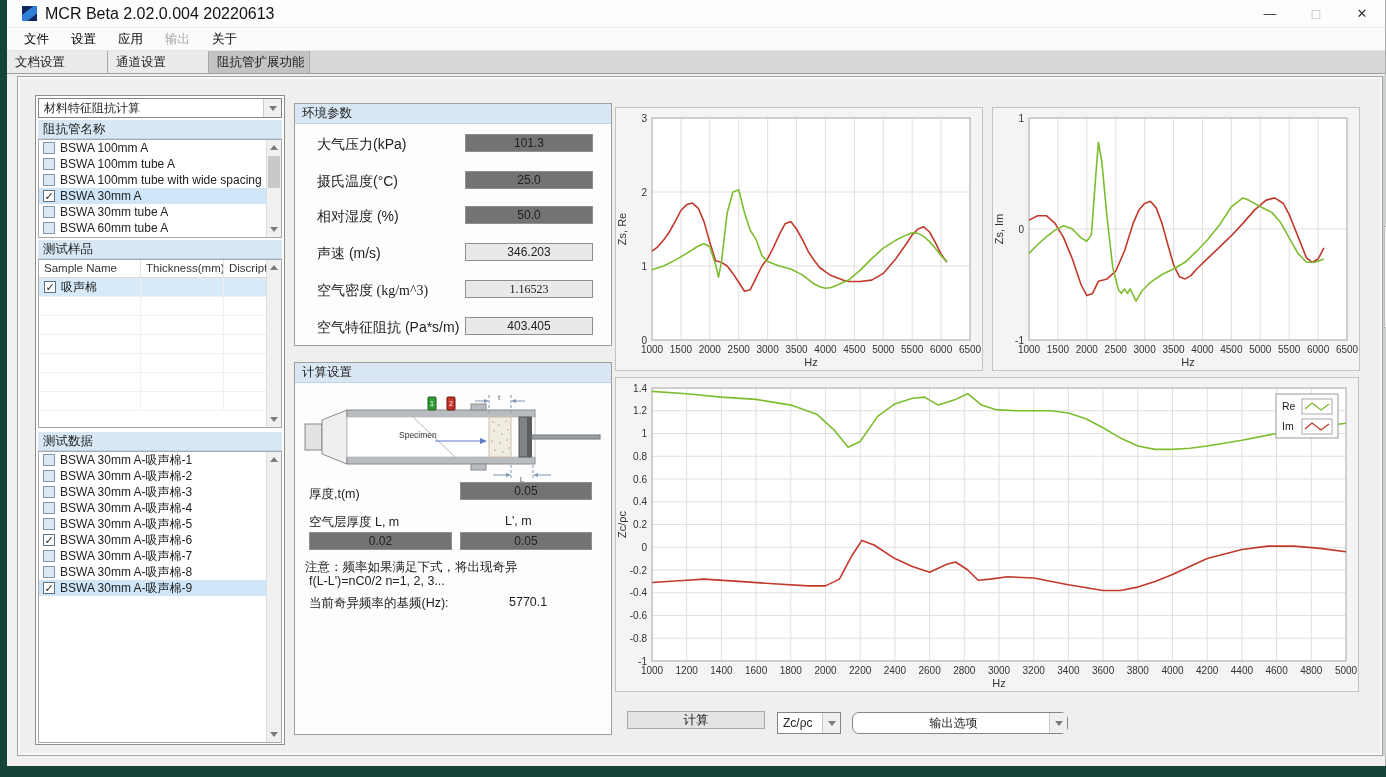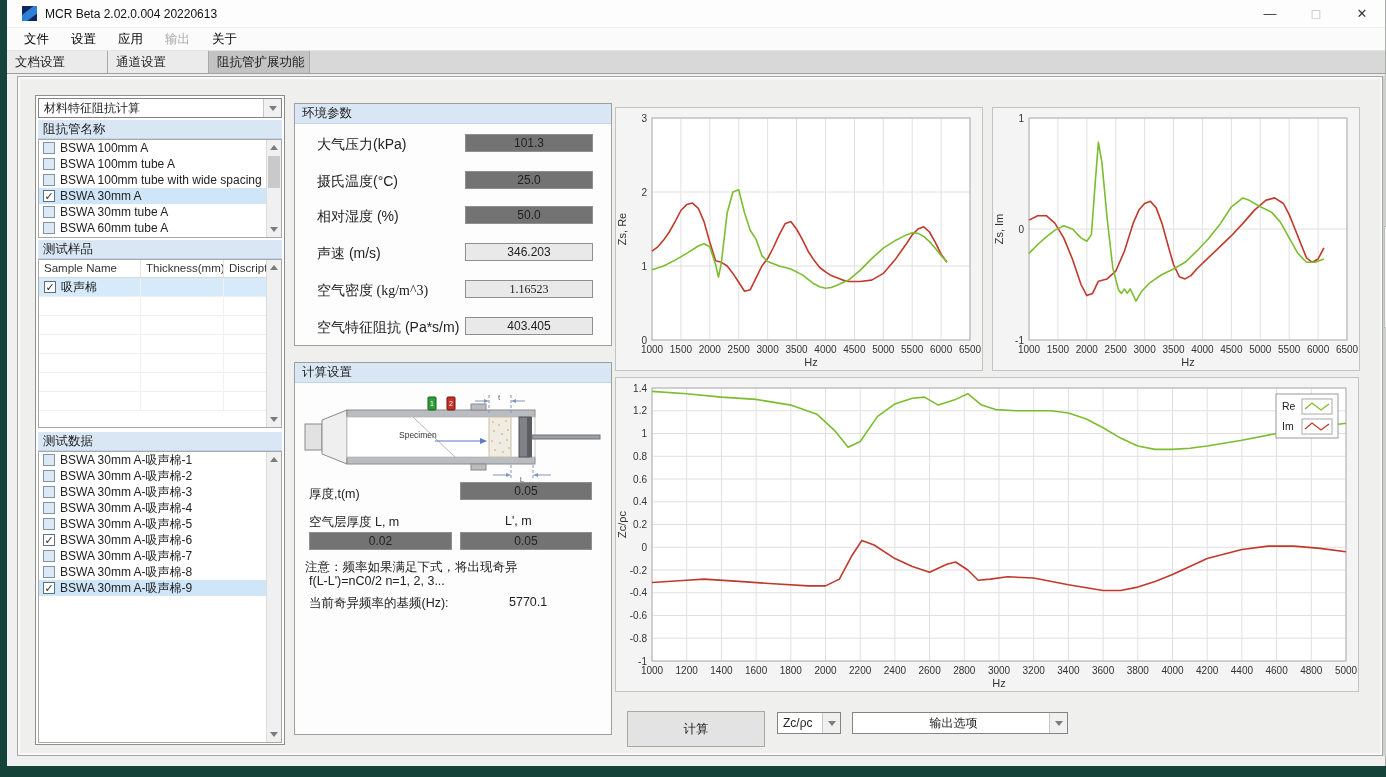--- a/index.html
+++ b/index.html
@@ -4,21 +4,21 @@
 <style>
   * { margin:0; padding:0; box-sizing:border-box; }
   html,body { width:1386px; height:777px; }
   body { background:#15433a; font-family:"Liberation Sans","DejaVu Sans",sans-serif; color:#222; overflow:hidden; position:relative; }
   #app-window { position:absolute; left:7px; top:0; width:1379px; height:766px; background:#f0f0f0; border-right:1px solid #a9aca9; }
 
   
   #title-bar { position:absolute; left:0; top:0; right:0; height:28px; background:#fdfdfd; border-bottom:1px solid #ededed; display:flex; align-items:center; }
   #app-icon { width:15px; height:15px; margin-left:15px; position:relative; background:#10265c; overflow:hidden; flex:0 0 auto; }
   #app-icon::after { content:""; position:absolute; left:-4px; top:3px; width:26px; height:8px; background:#2e7fd6; transform:rotate(-38deg); }
-  #title-text { margin-left:8px; font-size:12px; color:#111; }
+  #title-text { margin-left:8px; font-size:16px; color:#111; }
   #window-controls { margin-left:auto; display:flex; height:100%; }
   .win-btn { width:46px; height:100%; display:flex; align-items:center; justify-content:center; font-size:13px; color:#333; }
   .win-btn.disabled { color:#c0c0c0; }
 
   
   #menu-bar { position:absolute; left:0; top:28px; right:0; height:23px; background:#fbfbfb; border-bottom:1px solid #e3e3e3; display:flex; align-items:center; padding-left:6px; }
   .menu-item { font-size:12.5px; padding:2px 11px; color:#000000; }
   .menu-item.disabled { color:#a9a9a9; }
 
   
@@ -85,23 +85,23 @@
   #basefreq-label { position:absolute; left:14px; top:232px; font-size:12.5px; }
   #basefreq-value { position:absolute; left:214px; top:232px; font-size:12.5px; }
 
   
   .chart-panel { position:absolute; background:#f4f4f4; border:1px solid #c3c3c3; }
   #chart1 { left:608px; top:107px; width:368px; height:264px; }
   #chart2 { left:985px; top:107px; width:368px; height:264px; }
   #chart3 { left:608px; top:377px; width:744px; height:315px; }
 
   
-  #calc-button { position:absolute; left:620px; top:711px; width:138px; height:36px; background:#e3e3e3; border:1px solid #a8a8a8; font-size:12.5px; display:flex; align-items:center; justify-content:center; }
+  #calc-button { position:absolute; left:620px; top:711px; width:138px; height:18px; background:#e3e3e3; border:1px solid #a8a8a8; font-size:12.5px; display:flex; align-items:center; justify-content:center; }
   #quantity-combo { position:absolute; left:770px; top:712px; width:64px; height:22px; }
-  #output-combo { position:absolute; left:845px; top:712px; width:216px; height:22px; }
+  #output-combo { position:absolute; left:845px; top:712px; width:216px; height:22px;border-radius:7px; }
   #output-combo .combo-text { text-align:center; }
 </style>
 </head>
 <body>
 
 <div id="app-window">
 
   <div id="title-bar">
     <div id="app-icon"></div>
     <div id="title-text">MCR Beta 2.02.0.004 20220613</div>

